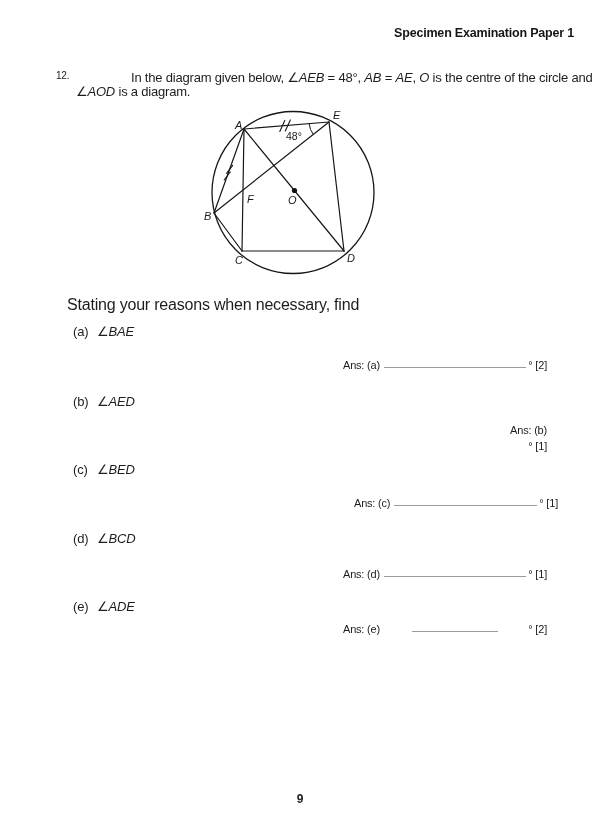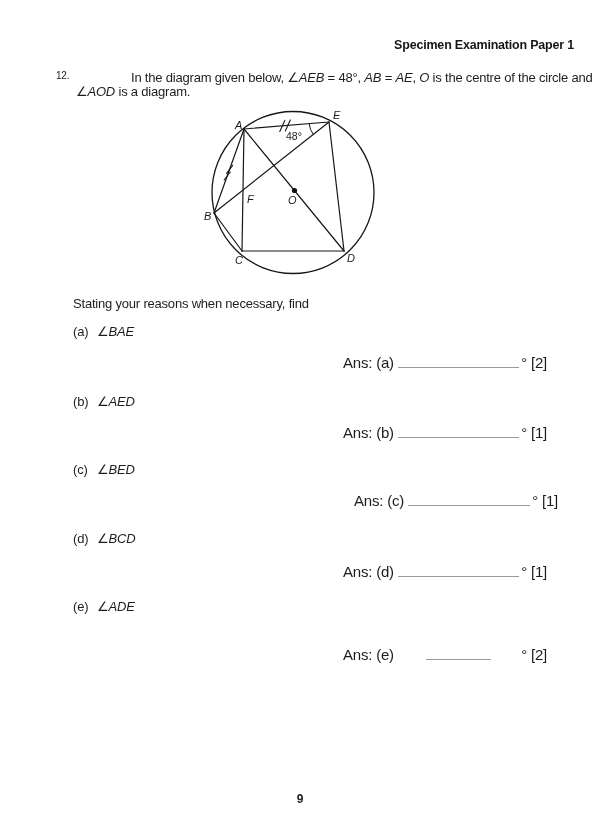--- a/index.html
+++ b/index.html
@@ -5,38 +5,38 @@
   * { margin: 0; padding: 0; box-sizing: border-box; }
   html, body { background: #ffffff; }
   body {
     width: 600px; height: 825px; position: relative;
     font-family: "Liberation Sans", sans-serif;
     color: #1d1d1f; letter-spacing: -0.2px;
     overflow: hidden;
   }
   .abs { position: absolute; }
   .header {
-    top: 26px; right: 26px; font-size: 12.5px; font-weight: bold; color: #161618; margin-top: 12px;
+    top: 26px; right: 26px; font-size: 12.5px; font-weight: bold; color: #161618;
   }
   .qnum { left: 56px; top: 70px; font-size: 10px; }
   .qline1 { left: 84px; top: 70px; font-size: 13px; white-space: nowrap; margin-left: 47px; }
   .qline2 { left: 76px; top: 84px; font-size: 13px; white-space: nowrap; }
   .it { font-style: italic; }
   .diagram-box { left: 170px; top: 98px; width: 240px; height: 186px; }
-  .instruction { left: 73px; top: 296px; font-size: 13px; }
+  .instruction { left: 67px; top: 296px; font-size: 16px; }
   .part-row { left: 73px; display: flex; height: 15px; font-size: 13px; }
   .part-label { width: 24px; }
   .part-a { top: 324px; } .part-b { top: 394px; } .part-c { top: 462px; }
   .part-d { top: 531px; } .part-e { top: 599px; }
   .ans-row {
     left: 343px; width: 204px; height: 17px;
-    display: flex; align-items: flex-end; font-size: 15px;
+    display: flex; align-items: flex-end; font-size: 11px;
   }
-  .ans-a { top: 354px; } .ans-b { top: 424px; } .ans-c { top: 492px; margin-left: 11px; }
-  .ans-d { top: 563px; } .ans-e { top: 646px; gap: 28px; }
+  .ans-a { top: 354px; } .ans-b { top: 424px; flex-direction: column; } .ans-c { top: 492px; margin-left: 11px; }
+  .ans-d { top: 563px; } .ans-e { top: 618px; gap: 28px; }
   .ans-line {
     flex: 1; border-bottom: 1px solid #9b9b9b;
     margin: 0 1px 3px 4px; height: 10px;
   }
   .ans-suffix { white-space: nowrap; padding-left: 1px; }
   .footer { top: 792px; left: 0; right: 0; text-align: center;
     font-size: 12px; font-weight: bold; color: #222; }
   svg text {
     font-family: "Liberation Sans", sans-serif;
     font-size: 11px; font-style: italic; fill: #1a1a1a; letter-spacing: 0;

